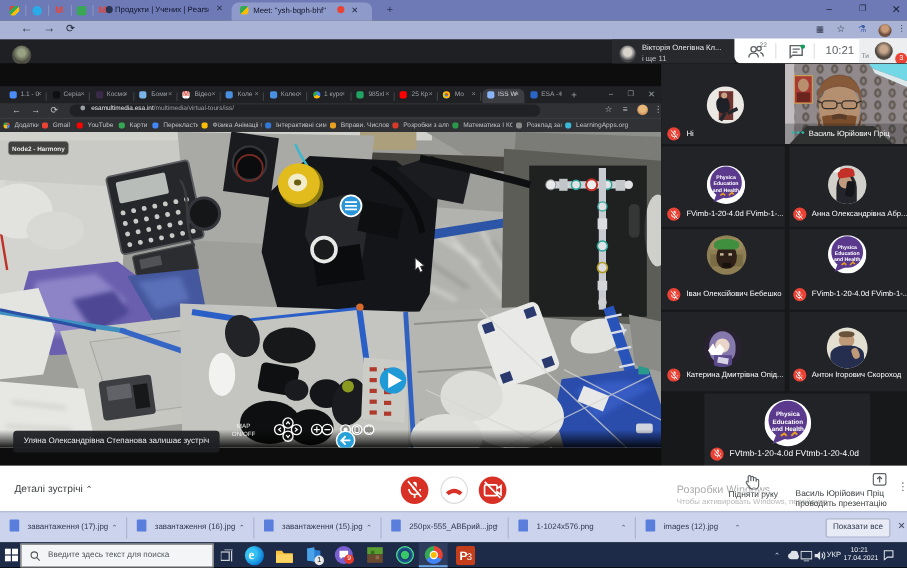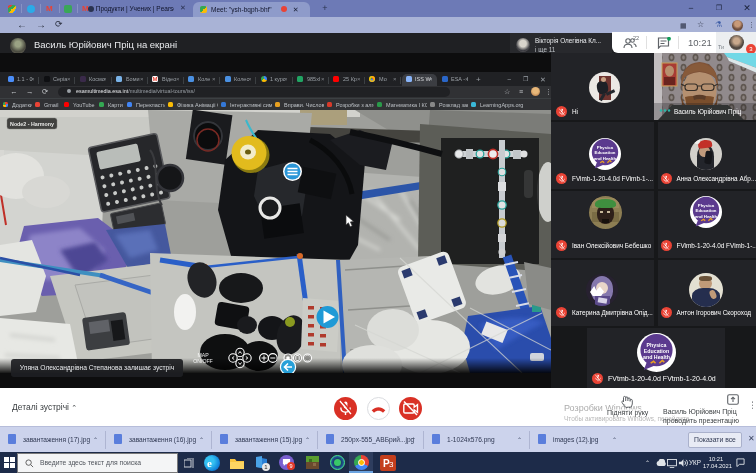--- a/index.html
+++ b/index.html
@@ -79,21 +79,20 @@
   <div class="nav" style="left:55px;font-size:9px;color:#262b3a">⟳</div>
   <div class="nav" style="left:680px;font-size:7px;top:1px">▦</div>
   <div class="nav" style="left:697px;font-size:8px">☆</div>
   <div class="nav" style="left:715px;font-size:8px;color:#3b5ba5">⚗</div>
   <div class="nav" style="left:732px;top:2.5px;width:11px;height:11px;border-radius:50%;background:radial-gradient(circle at 50% 35%,#c89a78 30%,#6a4a3a 60%,#8a7a6a)"></div>
   <div class="nav" style="left:748px;font-size:7px">⋮</div>
 </div>
 
 <div id="meettop" class="abs">
   <div style="position:absolute;left:10px;top:5px;width:16px;height:16px;border-radius:50%;background:radial-gradient(circle at 50% 38%,#9aa284 22%,#4a4a40 60%,#7a7668);overflow:hidden"></div>
-  <div style="position:absolute;left:34px;top:5.5px;font-size:9.5px;color:#e8eaed;white-space:nowrap">Василь Юрійович Пріц на екрані</div>
   <div id="chip">
     <div style="position:absolute;left:6px;top:5px;width:14px;height:14px;border-radius:50%;background:radial-gradient(circle at 50% 40%,#d8d4cc 30%,#3a3a40 65%,#8a8684)"></div>
     <div style="position:absolute;left:25px;top:4px;font-size:6.4px;color:#e8eaed;white-space:nowrap">Вікторія Олегівна Кл...</div>
     <div style="position:absolute;left:25px;top:13px;font-size:6.4px;color:#bdc1c6">і ще 11</div>
   </div>
   <div id="wpanel">
     <svg style="position:absolute;left:11px;top:5px" width="14" height="12" viewBox="0 0 14 12">
           <g fill="none" stroke="#5f6368" stroke-width="1.1">
             <circle cx="5" cy="4" r="2.2"></circle>
             <path d="M1 11c0-2.4 1.8-3.8 4-3.8s4 1.4 4 3.8"></path>

